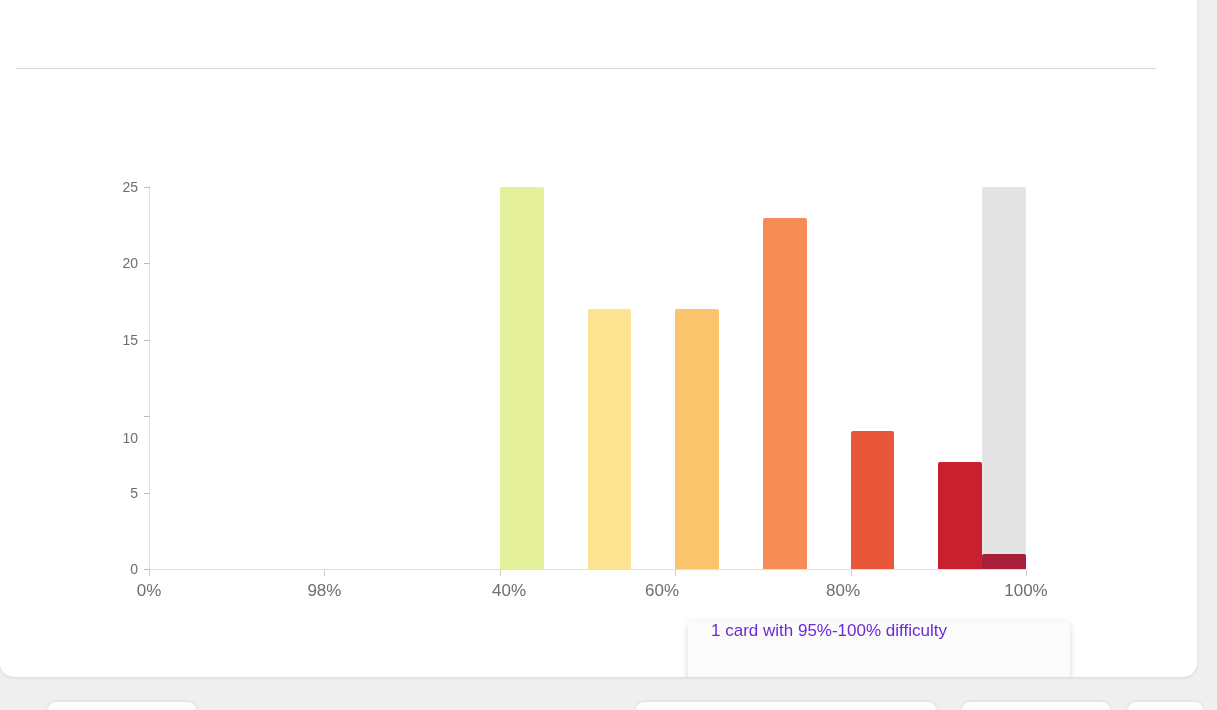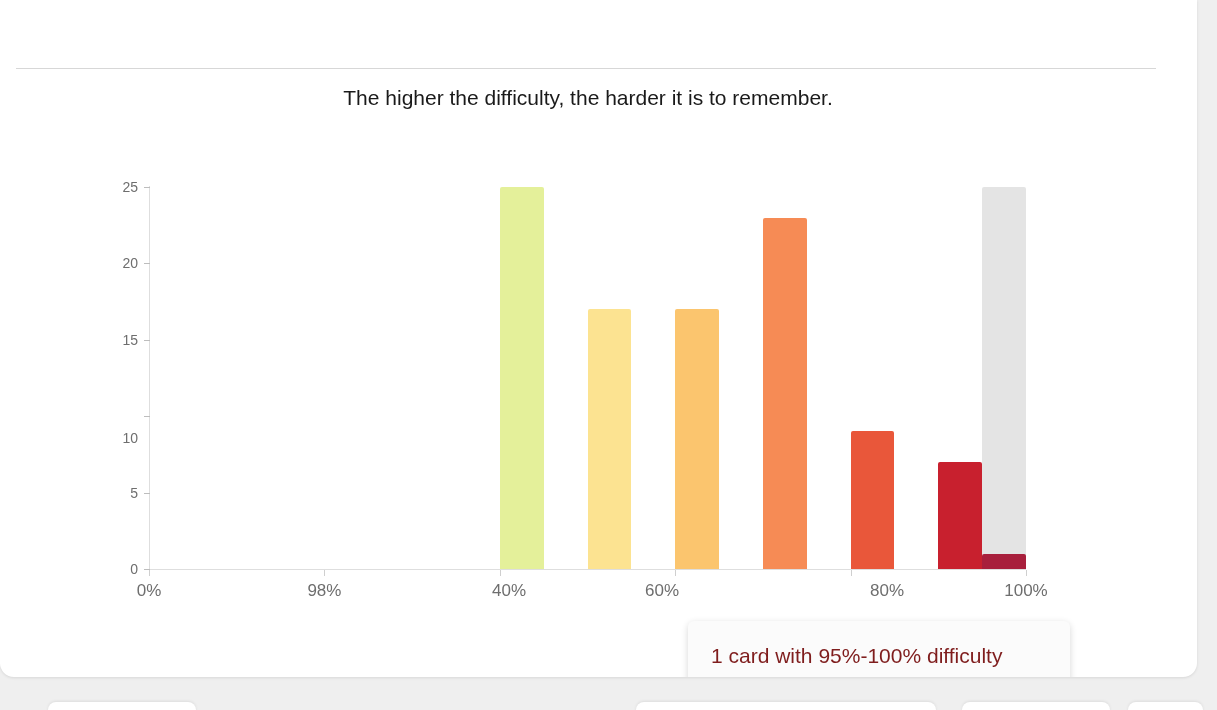--- a/index.html
+++ b/index.html
@@ -139,25 +139,24 @@
   #chart-tooltip {
     position: absolute;
     left: 688px;
     top: 621px;
     width: 382px;
     height: 69px;
     background: #fbfbfb;
     border-radius: 6px;
     box-shadow: 0 2px 7px rgba(0,0,0,0.16);
     display: flex;
-    align-items: center;
     padding-left: 23px;
     box-sizing: border-box;
-    font-size: 21px;
-    color: #7f1d1d;
+    font-size: 17px;
+    color: #6d28d9;
     z-index: 40;
     white-space: nowrap;
   }
 
   
   .bottom-card {
     position: absolute;
     top: 702px;
     height: 22px;
     background: #ffffff;
@@ -165,21 +164,20 @@
     box-shadow: 0 -1px 3px rgba(0,0,0,0.08);
   }
 </style>
 </head>
 <body>
 
 <div id="stats-card">
 
   <div id="title-rule"></div>
 
-  <div id="chart-subtitle">The higher the difficulty, the harder it is to remember.</div>
 
   <div id="chart-area">
       <div id="x-axis-line"></div>
       <div id="y-axis-line"></div>
       <div class="y-tick-label" style="left: 98px; top: 569px;">0</div>
       <div class="y-tick-mark" style="left: 144px; top: 569px;"></div>
       <div class="y-tick-label" style="left: 98px; top: 492.6px;">5</div>
       <div class="y-tick-mark" style="left: 144px; top: 493px;"></div>
       <div class="y-tick-label" style="left: 98px; top: 416.2px; margin-top: 22px;">10</div>
       <div class="y-tick-mark" style="left: 144px; top: 416px;"></div>
@@ -199,21 +197,21 @@
       <div class="bar" title="1 @ 95%-100%" style="left: 982.15px; width: 43.85px; top: 553.72px; height: 15.28px; background: rgb(168, 31, 60);"></div>
       <div class="x-tick-mark" style="left: 149px;"></div>
       <div class="x-tick-label" style="left: 104px;">0%</div>
       <div class="x-tick-mark" style="left: 324px;"></div>
       <div class="x-tick-label" style="left: 279.4px;">98%</div>
       <div class="x-tick-mark" style="left: 500px;"></div>
       <div class="x-tick-label" style="left: 464px;">40%</div>
       <div class="x-tick-mark" style="left: 675px;"></div>
       <div class="x-tick-label" style="left: 617px;">60%</div>
       <div class="x-tick-mark" style="left: 851px;"></div>
-      <div class="x-tick-label" style="left: 842px;">80%</div>
+      <div class="x-tick-label" style="left: 798px;">80%</div>
       <div class="x-tick-mark" style="left: 1026px;"></div>
       <div class="x-tick-label" style="left: 981px;">100%</div>
     </div>
 
 
   <div id="chart-tooltip">
     <span>1 card with 95%-100% difficulty</span>
   </div>
 
 </div>

